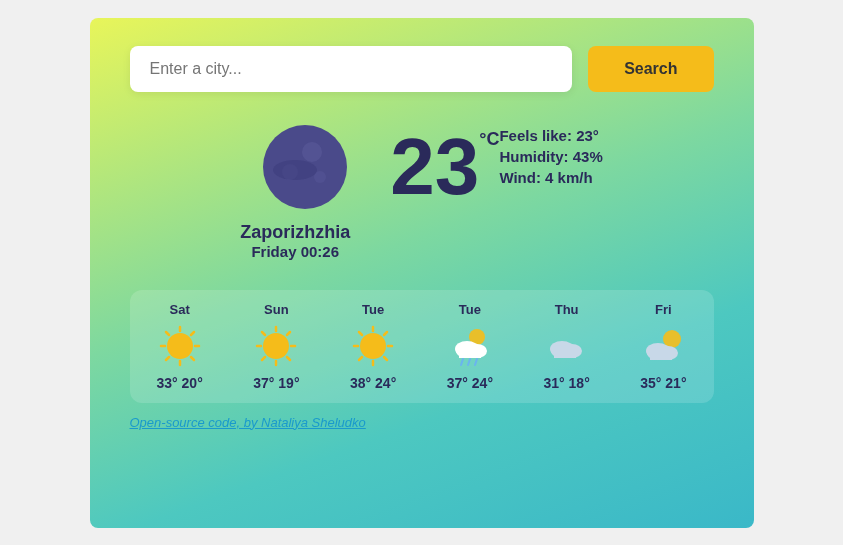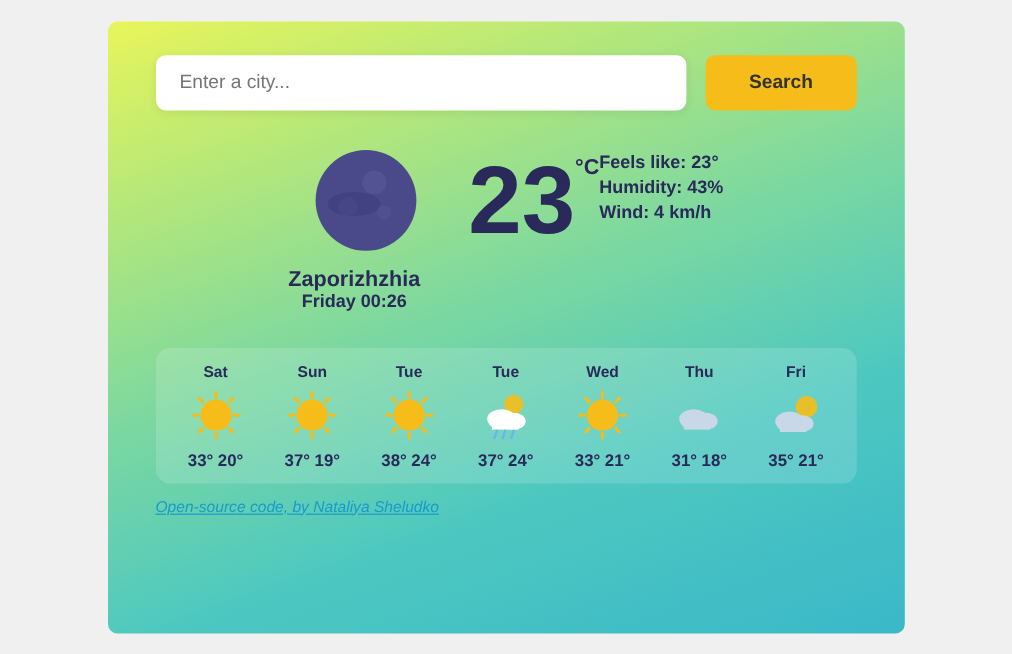--- a/index.html
+++ b/index.html
@@ -298,37 +298,20 @@
       <ellipse cx="16" cy="28" rx="7" ry="6" fill="white"></ellipse>
       <rect x="12" y="27" width="22" height="8" fill="white"></rect>
 
       <line x1="16" y1="36" x2="14" y2="42" stroke="#6ab4f0" stroke-width="2" stroke-linecap="round"></line>
       <line x1="23" y1="36" x2="21" y2="42" stroke="#6ab4f0" stroke-width="2" stroke-linecap="round"></line>
       <line x1="30" y1="36" x2="28" y2="42" stroke="#6ab4f0" stroke-width="2" stroke-linecap="round"></line>
     </svg>
       <span class="day-temps">37° 24°</span>
     </div>
       <div class="forecast-day">
-      <span class="day-label">Wed</span>
-      <svg class="sun-svg" viewBox="0 0 46 46" xmlns="http://www.w3.org/2000/svg">
-      <circle cx="23" cy="23" r="13" fill="#f5bc1a"></circle>
-      <g stroke="#f5bc1a" stroke-width="2.5" stroke-linecap="round">
-        <line x1="23" y1="4" x2="23" y2="8"></line>
-        <line x1="23" y1="38" x2="23" y2="42"></line>
-        <line x1="4" y1="23" x2="8" y2="23"></line>
-        <line x1="38" y1="23" x2="42" y2="23"></line>
-        <line x1="9" y1="9" x2="12" y2="12"></line>
-        <line x1="34" y1="34" x2="37" y2="37"></line>
-        <line x1="37" y1="9" x2="34" y2="12"></line>
-        <line x1="12" y1="34" x2="9" y2="37"></line>
-      </g>
-    </svg>
-      <span class="day-temps">33° 21°</span>
-    </div>
-      <div class="forecast-day">
       <span class="day-label">Thu</span>
       <svg class="cloud-rain-svg" viewBox="0 0 46 46" xmlns="http://www.w3.org/2000/svg">
       <ellipse cx="18" cy="26" rx="12" ry="8" fill="#c8d8e8"></ellipse>
       <ellipse cx="28" cy="28" rx="10" ry="7" fill="#c8d8e8"></ellipse>
       <ellipse cx="14" cy="28" rx="7" ry="6" fill="#c8d8e8"></ellipse>
       <rect x="10" y="27" width="22" height="8" fill="#c8d8e8"></rect>
     </svg>
       <span class="day-temps">31° 18°</span>
     </div>
       <div class="forecast-day">

